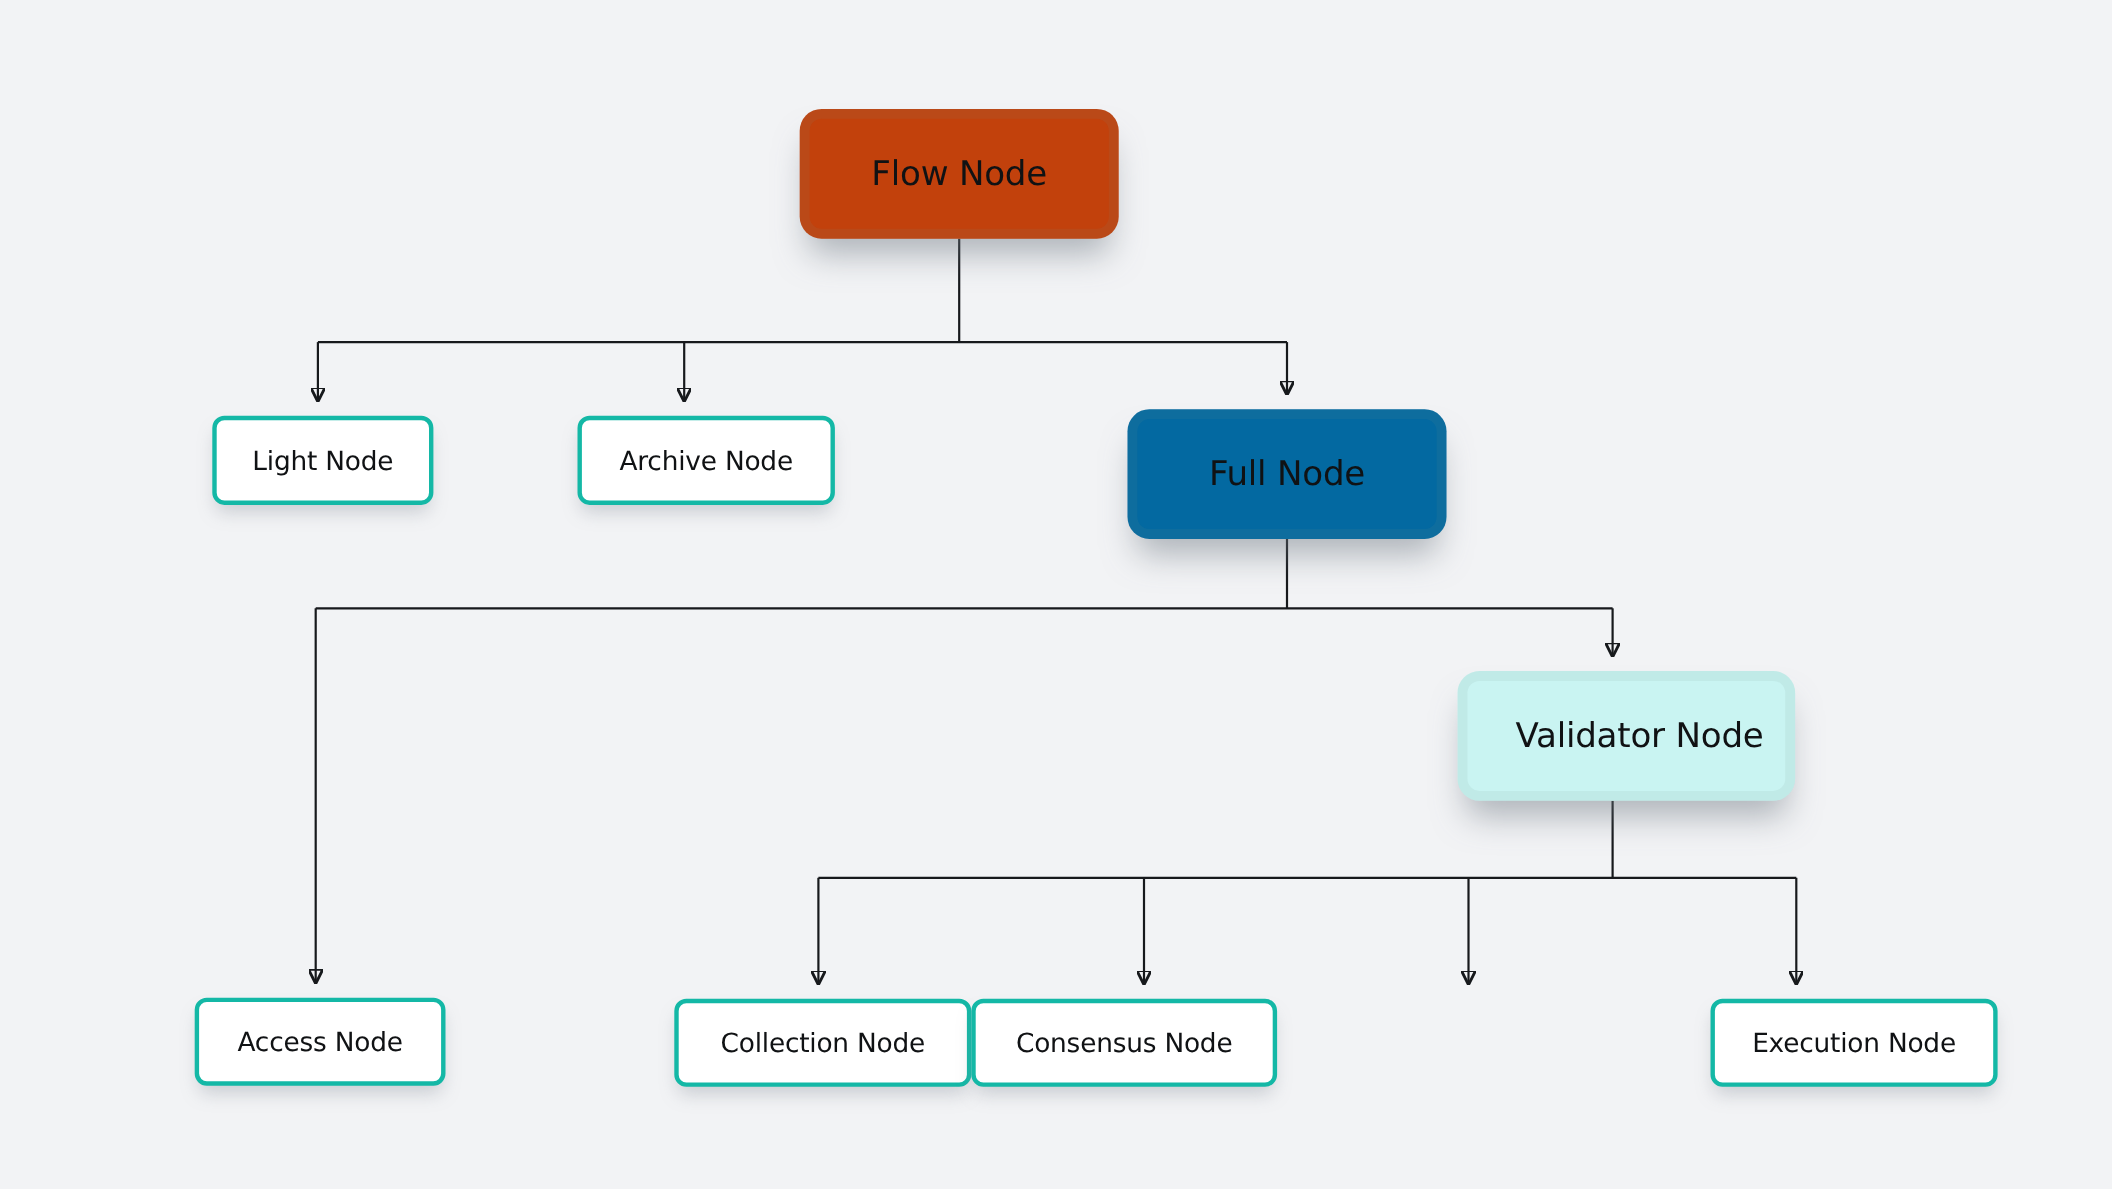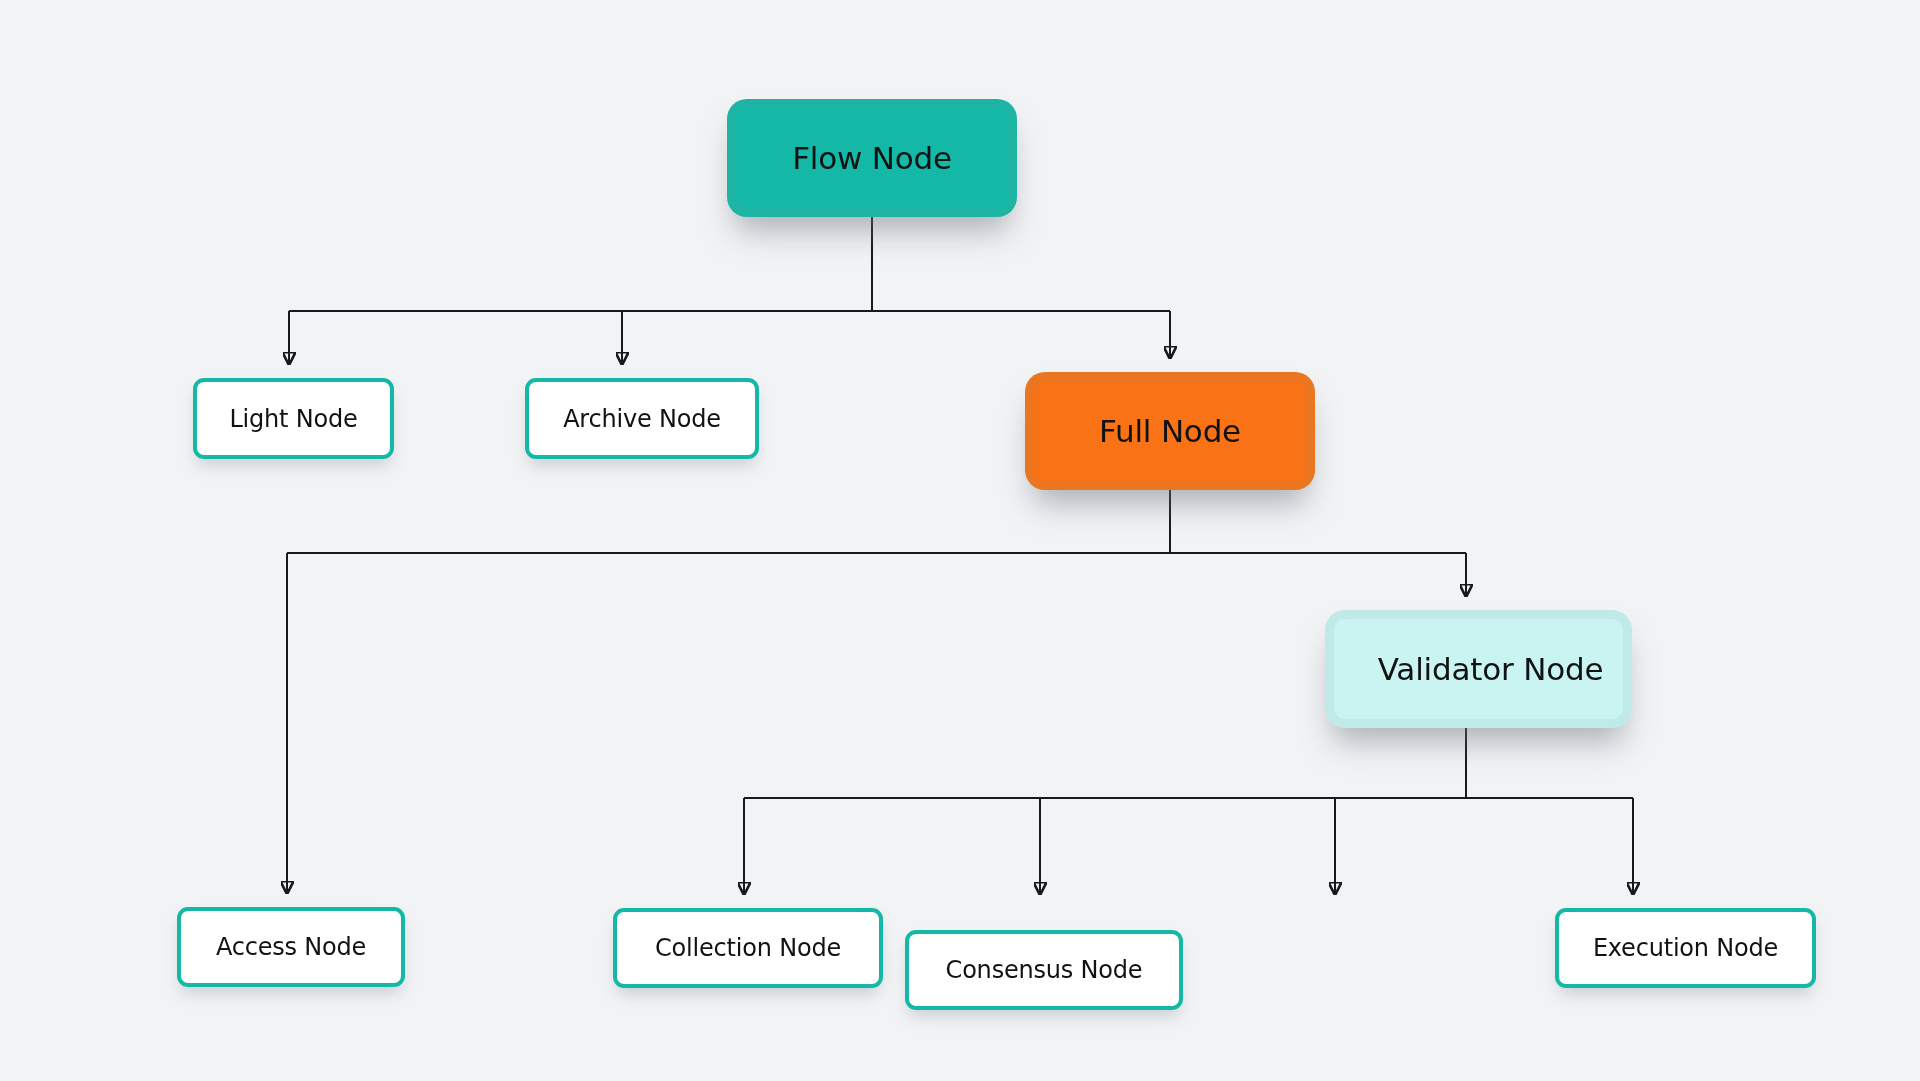--- a/index.html
+++ b/index.html
@@ -16,32 +16,32 @@
   .node.outline{
     background:#ffffff;border:4px solid #14b8a6;border-radius:11px;
     font-size:24px;font-weight:500;
     box-shadow:0 10px 16px -4px rgba(125,135,145,0.35);
   }
   .node.filled{
     border:none;border-radius:20px;font-size:31px;font-weight:500;
     box-shadow:0 22px 30px -8px rgba(108,118,128,0.50),
                inset 0 0 0 9px rgba(120,150,140,0.10);
   }
-  .fill-mint{background:#14b8a6;}
-  .fill-pale{background:#f97316;}
+  .fill-mint{background:#c2410c;}
+  .fill-pale{background:#0369a1;}
   .fill-cyan{background:#c9f4f2;padding-left:24px;}
 
   #node-flow        {left:727px; top:99px;  width:290px;height:118px;}
   #node-light       {left:193px; top:378px; width:193px;height:73px;}
   #node-archive     {left:509px; top:378px; width:226px;height:73px;margin-left:16px;}
   #node-full        {left:1025px;top:372px; width:290px;height:118px;}
   #node-access      {left:177px; top:907px; width:220px;height:72px;}
   #node-validator   {left:1325px;top:610px; width:283px;height:118px;}
   #node-collection  {left:613px; top:908px; width:262px;height:72px;}
-  #node-consensus   {left:905px; top:908px; width:270px;height:72px;margin-top:22px;}
+  #node-consensus   {left:883px; top:908px; width:270px;height:72px;}
   #node-verification{left:1198px;top:908px; width:275px;height:72px;}
   #node-execution   {left:1555px;top:908px; width:253px;height:72px;}
 </style>
 </head>
 <body>
 
 <div id="stage">
 
   <svg id="connectors" viewBox="0 0 1920 1081" xmlns="http://www.w3.org/2000/svg">
     <defs>

